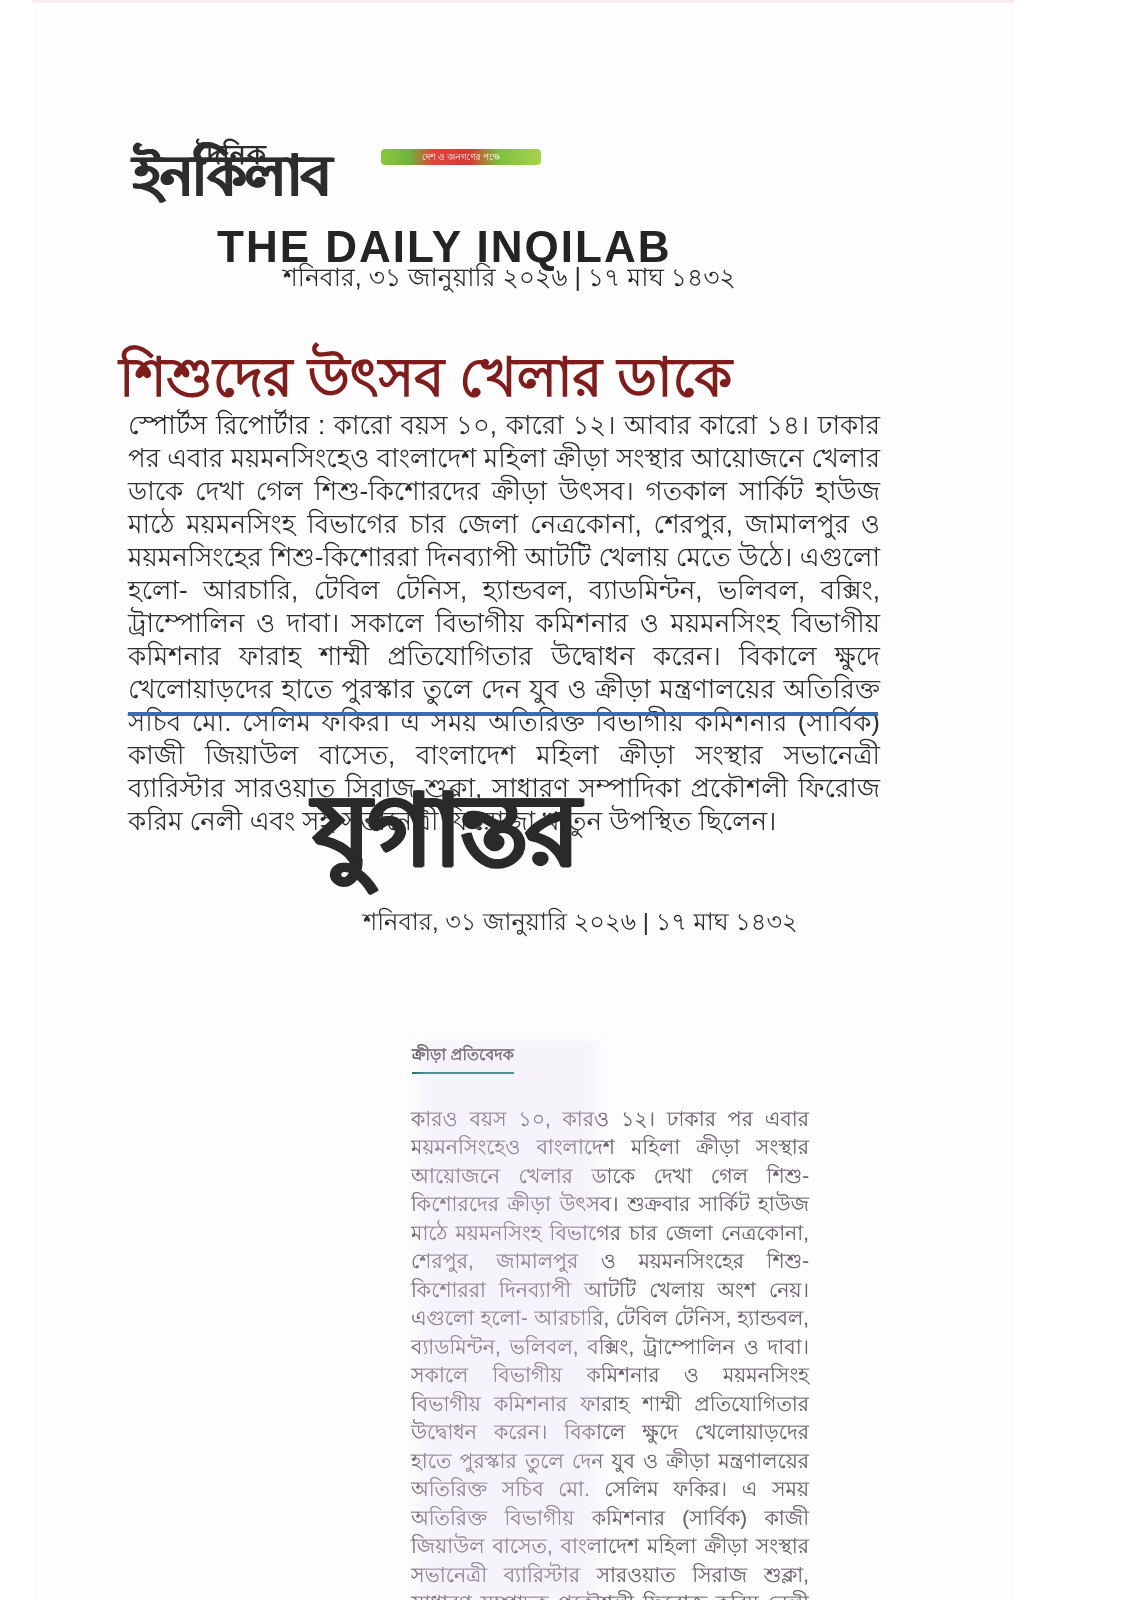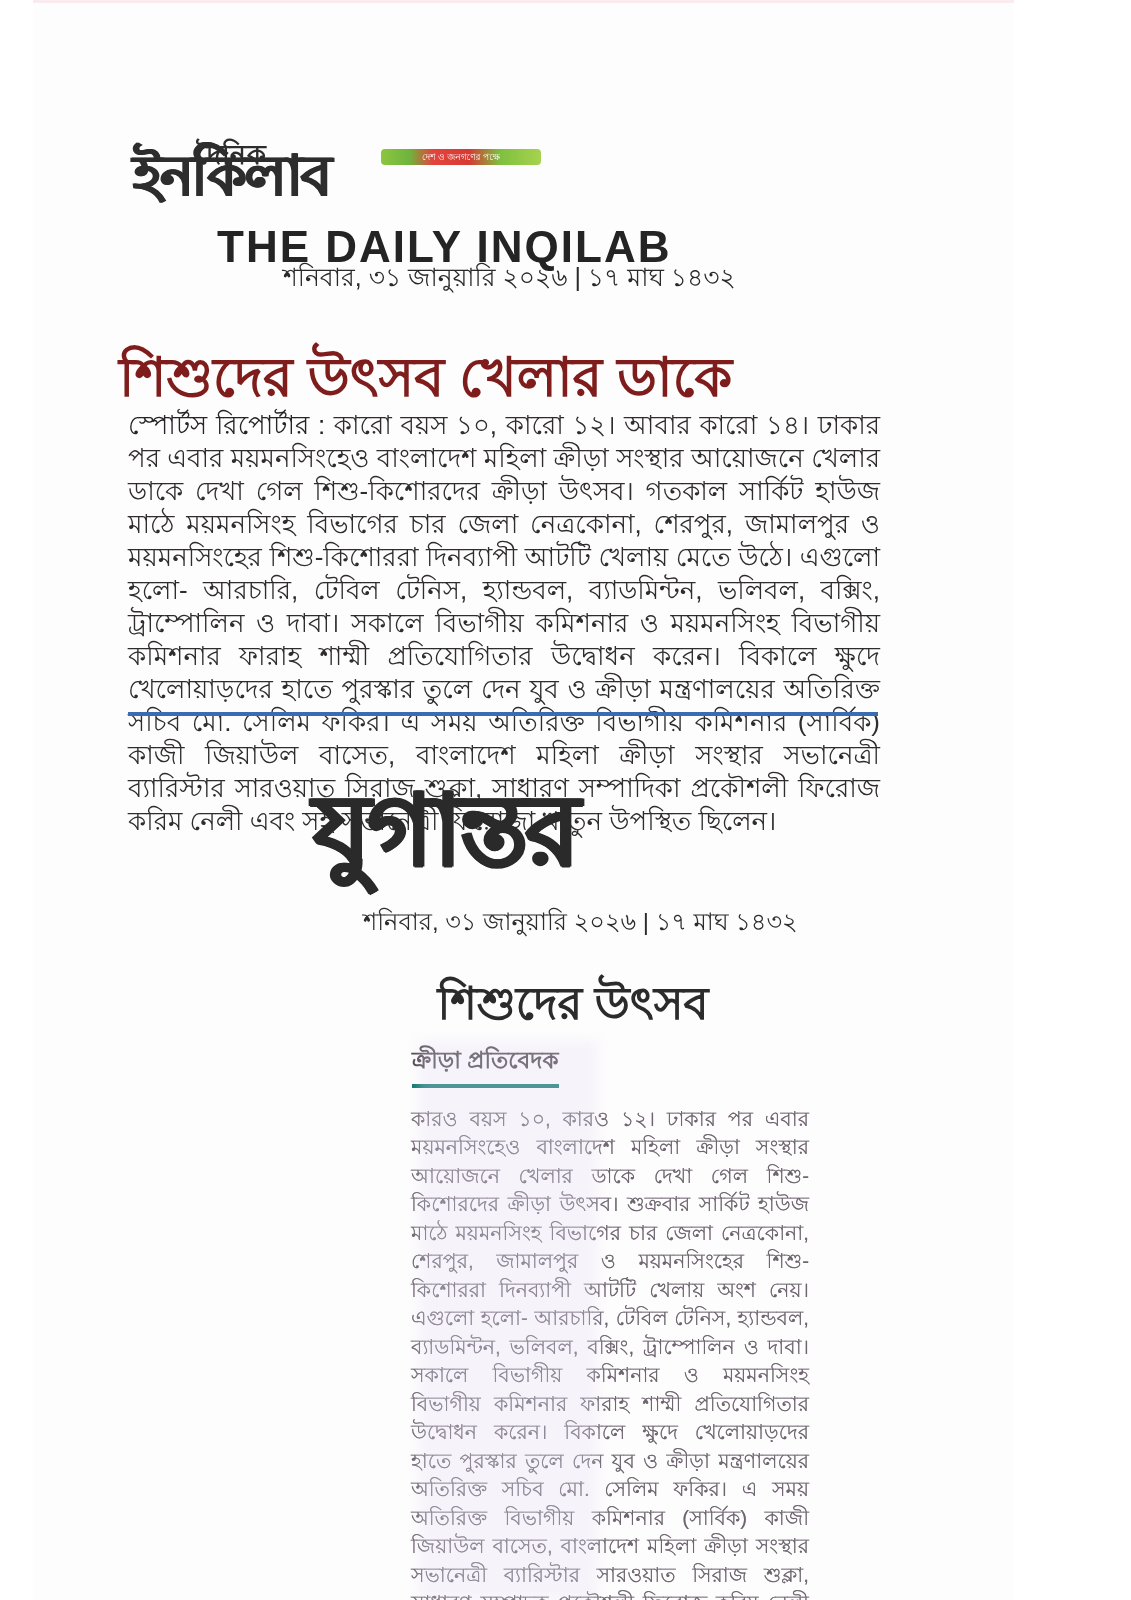--- a/index.html
+++ b/index.html
@@ -136,24 +136,24 @@
     width: 420px;
     text-align: center;
     font-size: 45px;
     line-height: 52px;
     font-weight: 700;
     color: #2b2b2b;
   }
   .jug-byline {
     position: absolute;
     left: 379px; top: 1042px;
-    font-size: 23px;
+    font-size: 16px;
     font-weight: 700;
     color: #4c434b;
-    border-bottom: 4px solid #0f766e;
+    border-bottom: 2px solid #0f766e;
     padding-bottom: 3px;
     white-space: nowrap;
   }
   .jug-body {
     position: absolute;
     left: 378px; top: 1084px;
     width: 398px;
     font-size: 20.5px;
     line-height: 28.5px;
     color: #6e6570;
@@ -185,21 +185,21 @@
 
     <div class="blue-divider"></div>
   </section>
 
   <section>
     <header>
       <div class="jug-logo">যুগান্তর</div>
       <div class="jug-date">শনিবার, ৩১ জানুয়ারি ২০২৬ | ১৭ মাঘ ১৪৩২</div>
     </header>
 
-    <h2 class="jug-headline"><span>শিশুদের উৎসব</span><br>
+    <h2 class="jug-headline"><br>
       </h2>
 
     <div class="jug-byline">ক্রীড়া প্রতিবেদক</div>
 
     <p class="jug-body">কারও বয়স ১০, কারও ১২। ঢাকার পর এবার ময়মনসিংহেও বাংলাদেশ মহিলা ক্রীড়া সংস্থার আয়োজনে খেলার ডাকে দেখা গেল শিশু-কিশোরদের ক্রীড়া উৎসব। শুক্রবার সার্কিট হাউজ মাঠে ময়মনসিংহ বিভাগের চার জেলা নেত্রকোনা, শেরপুর, জামালপুর ও ময়মনসিংহের শিশু-কিশোররা দিনব্যাপী আটটি খেলায় অংশ নেয়। এগুলো হলো- আরচারি, টেবিল টেনিস, হ্যান্ডবল, ব্যাডমিন্টন, ভলিবল, বক্সিং, ট্রাম্পোলিন ও দাবা। সকালে বিভাগীয় কমিশনার ও ময়মনসিংহ বিভাগীয় কমিশনার ফারাহ শাম্মী প্রতিযোগিতার উদ্বোধন করেন। বিকালে ক্ষুদে খেলোয়াড়দের হাতে পুরস্কার তুলে দেন যুব ও ক্রীড়া মন্ত্রণালয়ের অতিরিক্ত সচিব মো. সেলিম ফকির। এ সময় অতিরিক্ত বিভাগীয় কমিশনার (সার্বিক) কাজী জিয়াউল বাসেত, বাংলাদেশ মহিলা ক্রীড়া সংস্থার সভানেত্রী ব্যারিস্টার সারওয়াত সিরাজ শুক্লা, সাধারণ সম্পাদক প্রকৌশলী ফিরোজ করিম নেলী এবং সহ-সভানেত্রী ফিরোজা খাতুন উপস্থিত ছিলেন।</p>
   </section>
 
   <div class="scan-band"></div>
 
 </div>

